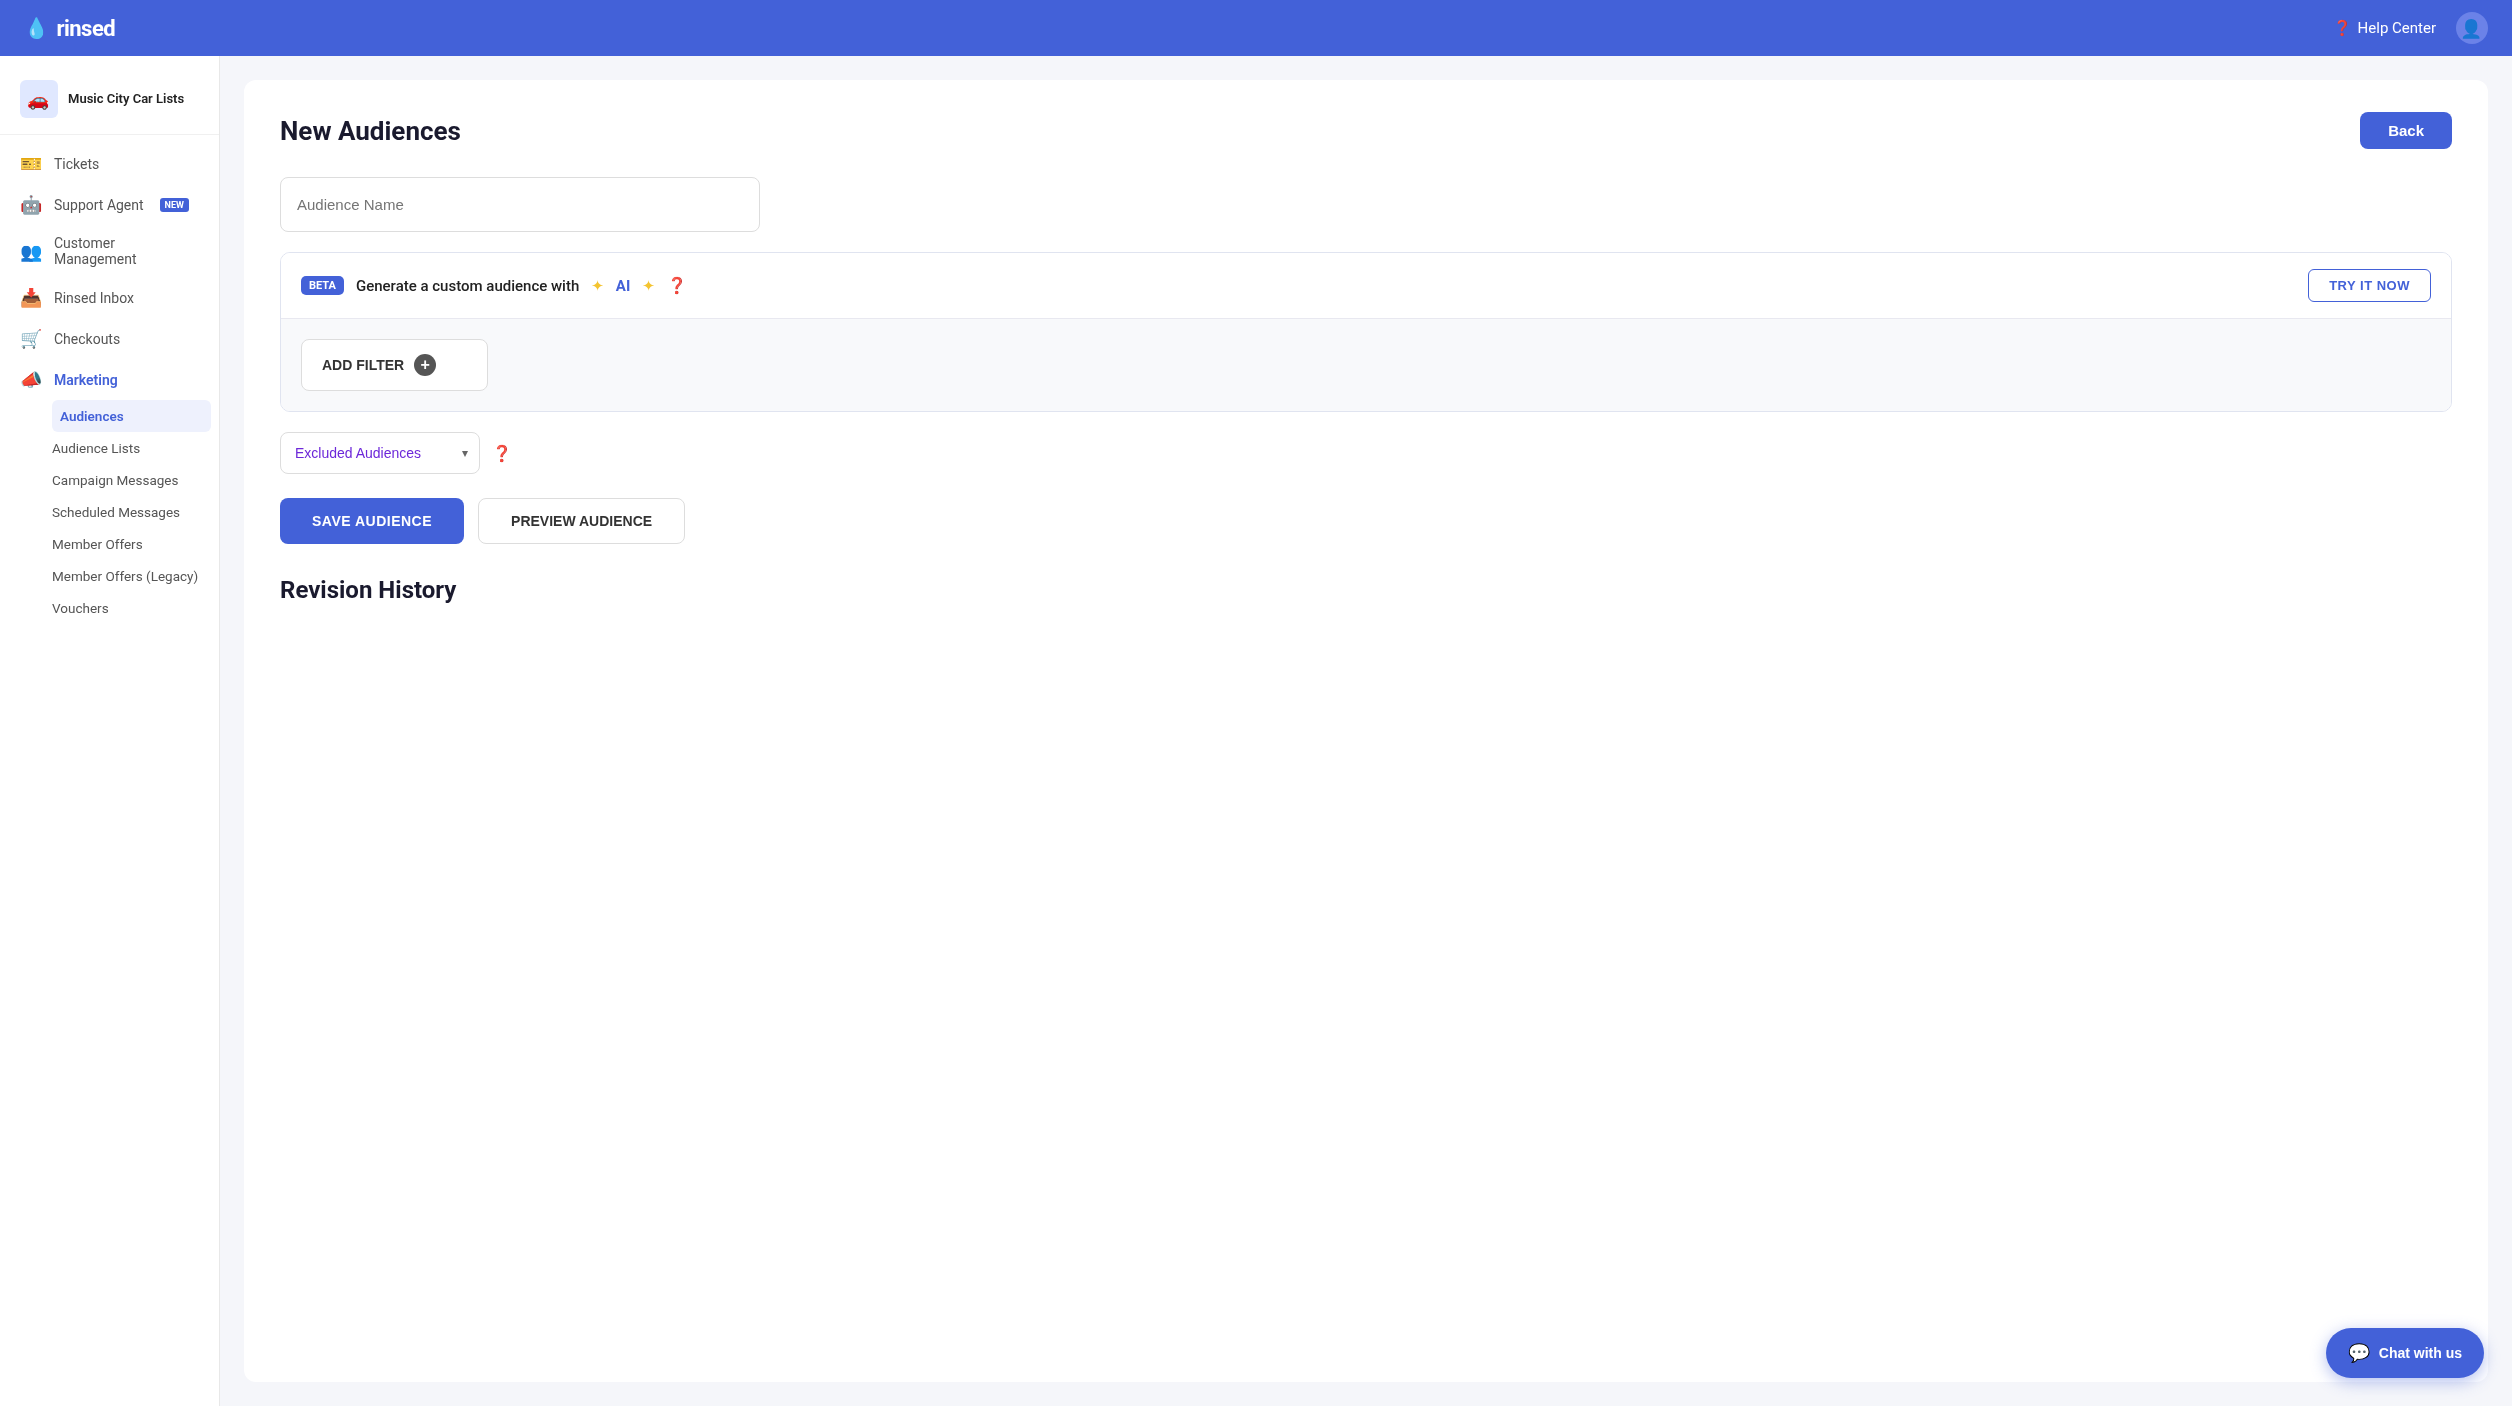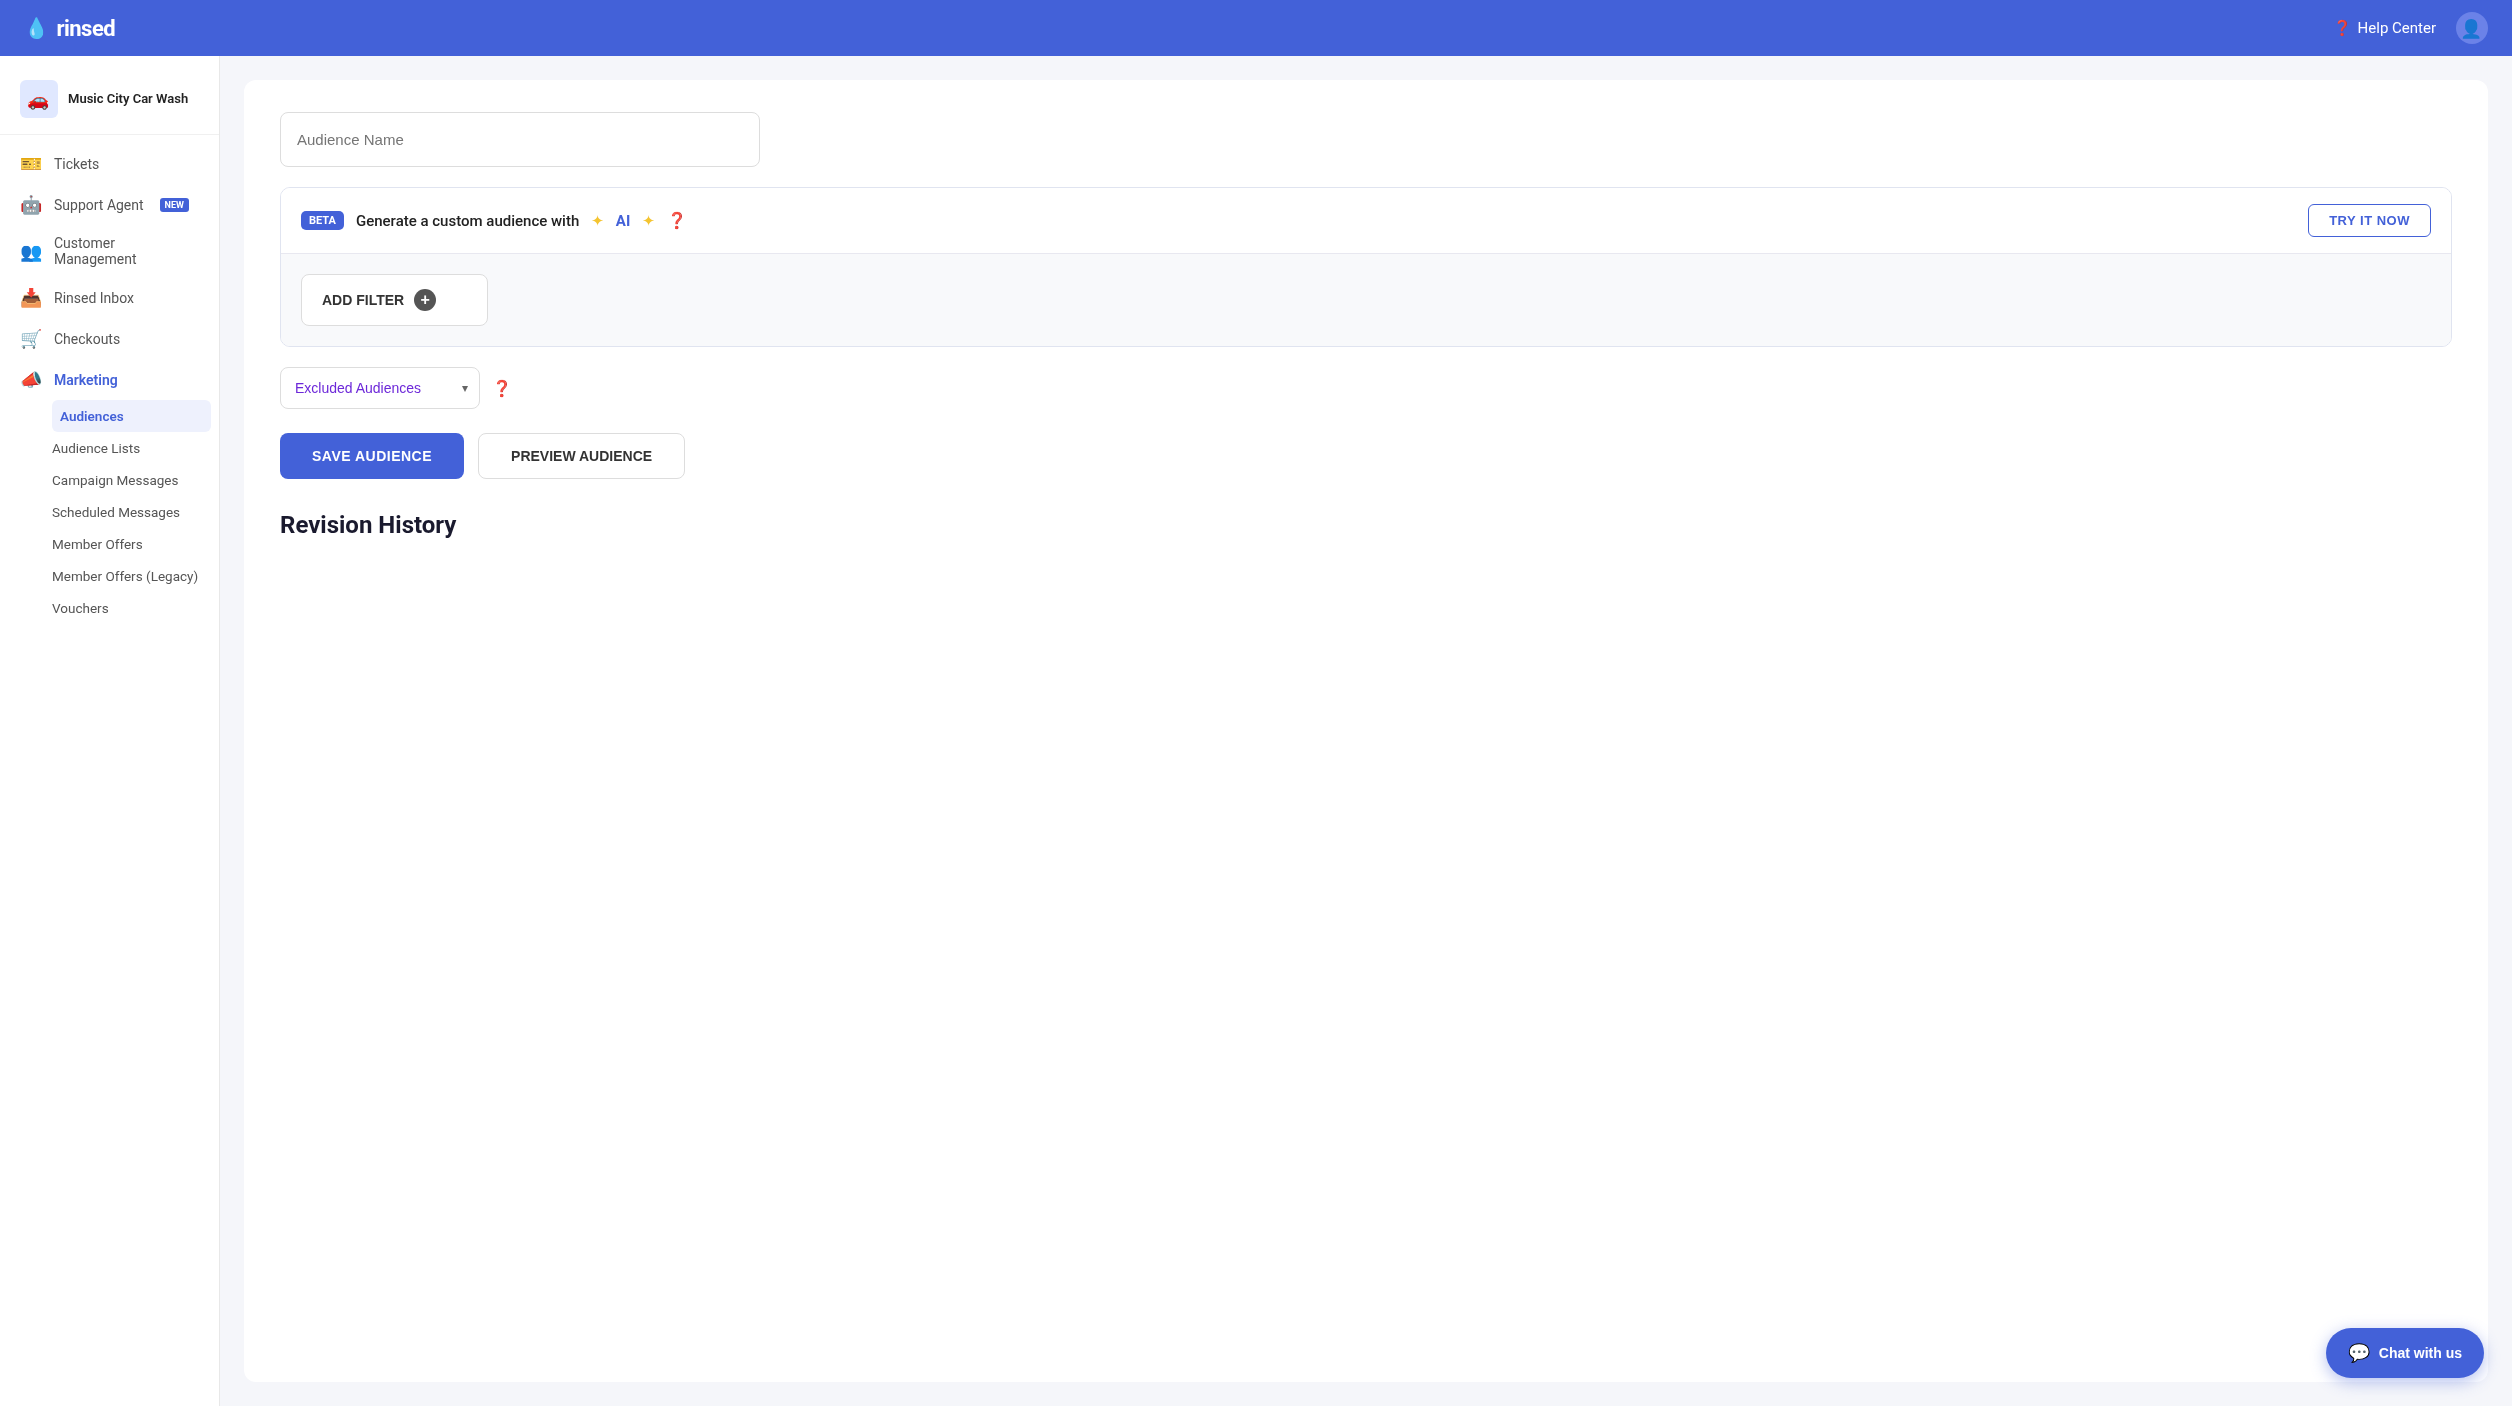--- a/index.html
+++ b/index.html
@@ -372,21 +372,21 @@
       <span>👤</span>
     </div>
   </div>
 </nav>
 
 <div class="app-body">
 
   <aside class="sidebar">
     <div class="sidebar-brand">
       <div class="brand-logo">🚗</div>
-      <div class="brand-name">Music City Car Wash</div>
+      <div class="brand-name">Music City Car Lists</div>
     </div>
 
     <div class="sidebar-item">
       <span class="item-icon">🎫</span>
       <span>Tickets</span>
     </div>
 
     <div class="sidebar-item">
       <span class="item-icon">🤖</span>
       <span>Support Agent</span>
@@ -434,20 +434,24 @@
       </div>
       <div class="sidebar-sub-item">
         <span>Vouchers</span>
       </div>
     </div>
   </aside>
 
   <main class="main-content">
     <div class="page-inner">
 
+      <div class="page-header">
+        <h1 class="page-title">New Audiences</h1>
+        <button class="back-btn">Back</button>
+      </div>
 
       <input class="audience-name-input" type="text" placeholder="Audience Name" style="">
 
       <div class="ai-banner">
         <div class="ai-banner-top">
           <div class="ai-banner-left">
             <span class="beta-badge">BETA</span>
             <span>Generate a custom audience with</span>
             <span class="sparkle">✦</span>
             <span class="ai-text-highlight">AI</span>

